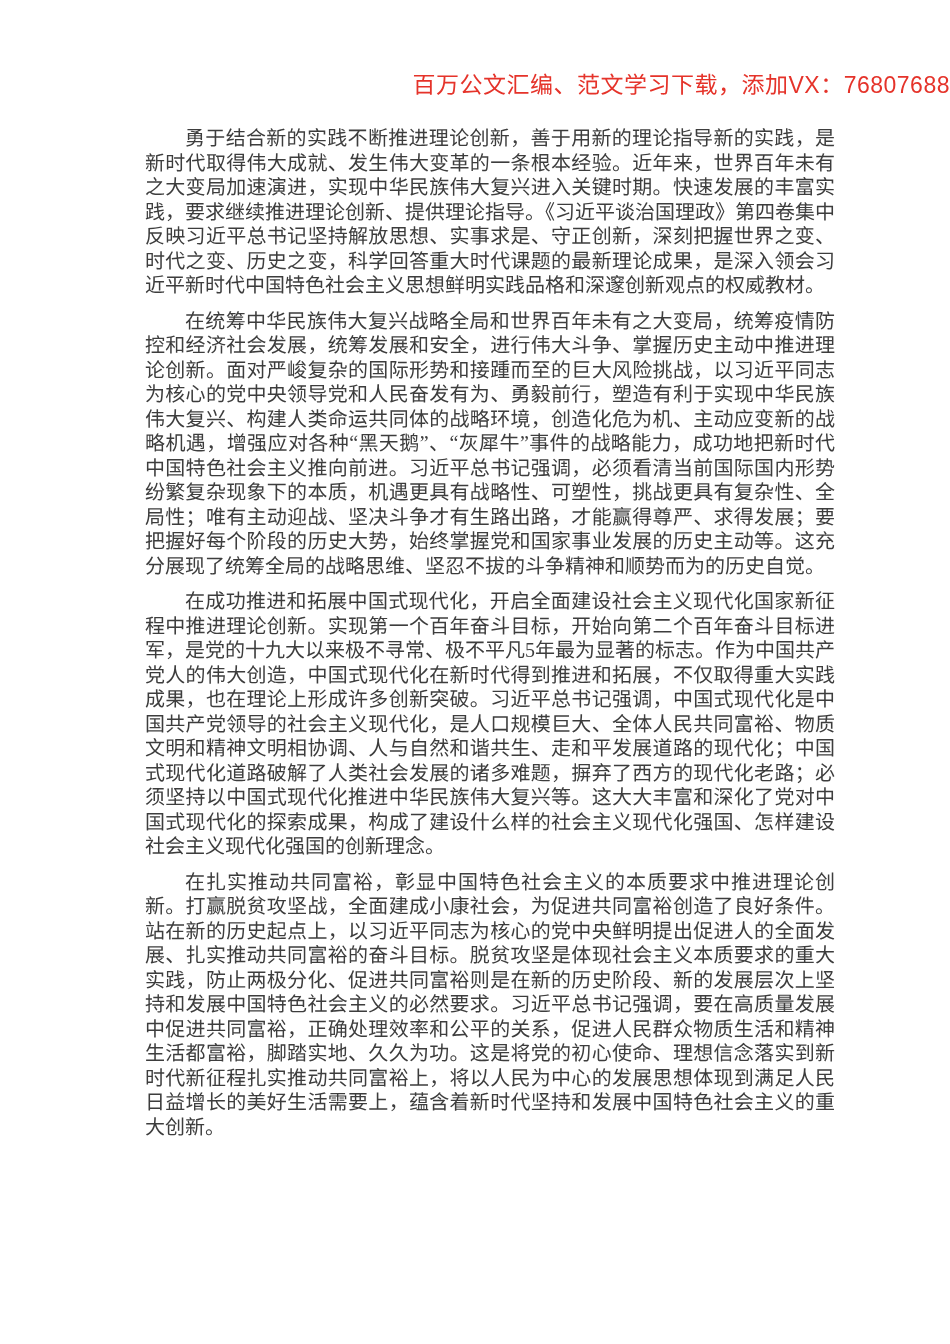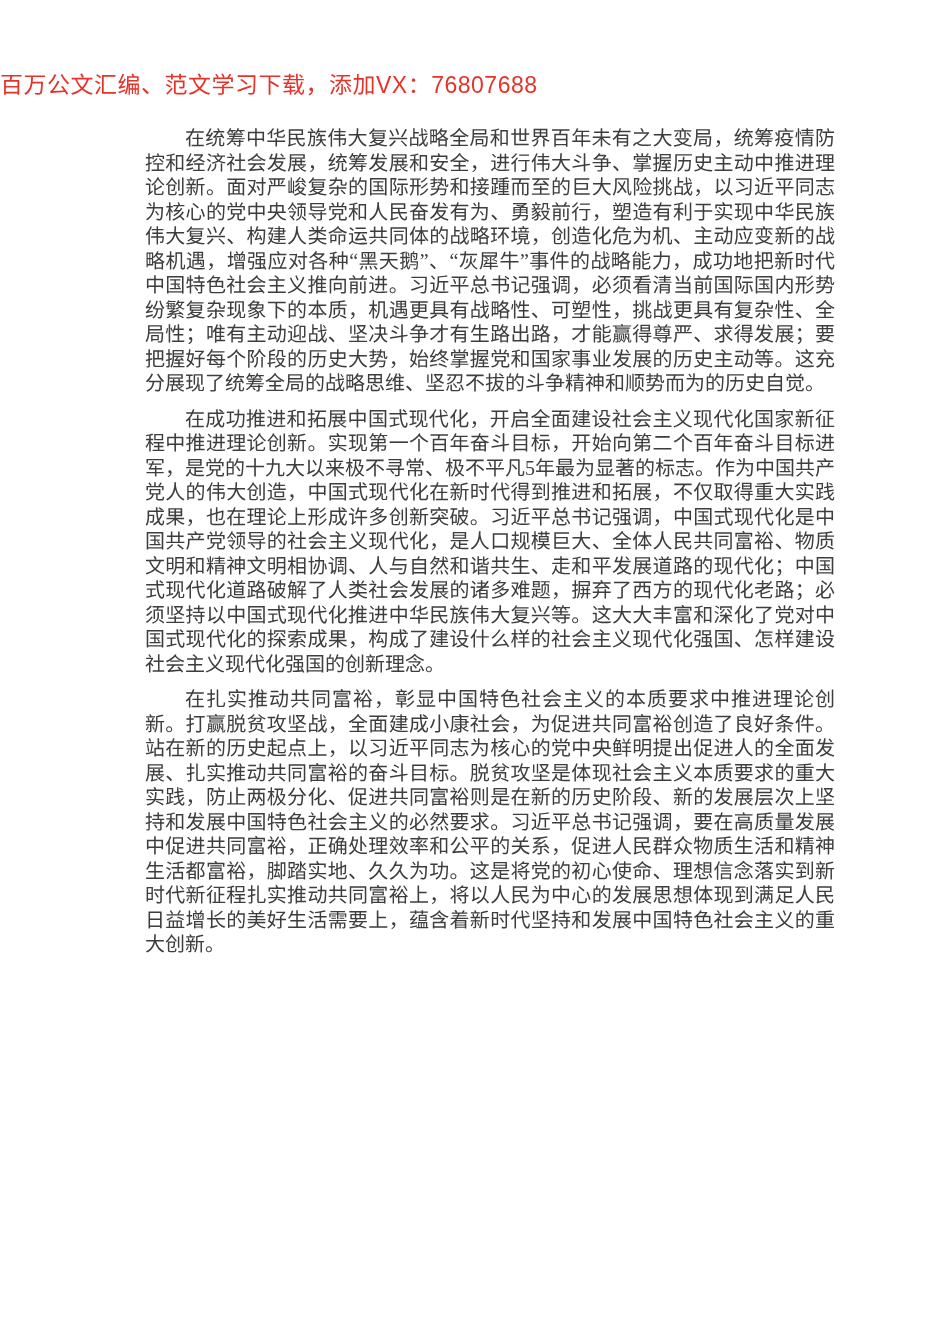--- a/index.html
+++ b/index.html
@@ -13,21 +13,21 @@
     height: 1344px;
     background: #ffffff;
     overflow: hidden;
     font-family: "Liberation Serif", "DejaVu Serif", serif;
   }
   .promo-header {
     position: absolute;
     top: 66px;
     left: 0;
     width: 100%;
-    text-align: left;
+    text-align: right;
     font-family: "Liberation Sans", "DejaVu Sans", sans-serif;
     font-size: 23px;
     font-weight: 500;
     color: #e5332a;
     letter-spacing: 0.5px;
     white-space: nowrap;
   }
   .content {
     position: absolute;
     top: 126px;
@@ -48,17 +48,18 @@
     margin-bottom: 12px;
   }
 </style>
 </head>
 <body>
 
 <div class="page">
   <div class="promo-header">百万公文汇编、范文学习下载，添加VX：76807688</div>
 
   <div class="content">
+    <p>勇于结合新的实践不断推进理论创新，善于用新的理论指导新的实践，是新时代取得伟大成就、发生伟大变革的一条根本经验。近年来，世界百年未有之大变局加速演进，实现中华民族伟大复兴进入关键时期。快速发展的丰富实践，要求继续推进理论创新、提供理论指导。《习近平谈治国理政》第四卷集中反映习近平总书记坚持解放思想、实事求是、守正创新，深刻把握世界之变、时代之变、历史之变，科学回答重大时代课题的最新理论成果，是深入领会习近平新时代中国特色社会主义思想鲜明实践品格和深邃创新观点的权威教材。</p>
     <p>在统筹中华民族伟大复兴战略全局和世界百年未有之大变局，统筹疫情防控和经济社会发展，统筹发展和安全，进行伟大斗争、掌握历史主动中推进理论创新。面对严峻复杂的国际形势和接踵而至的巨大风险挑战，以习近平同志为核心的党中央领导党和人民奋发有为、勇毅前行，塑造有利于实现中华民族伟大复兴、构建人类命运共同体的战略环境，创造化危为机、主动应变新的战略机遇，增强应对各种“黑天鹅”、“灰犀牛”事件的战略能力，成功地把新时代中国特色社会主义推向前进。习近平总书记强调，必须看清当前国际国内形势纷繁复杂现象下的本质，机遇更具有战略性、可塑性，挑战更具有复杂性、全局性；唯有主动迎战、坚决斗争才有生路出路，才能赢得尊严、求得发展；要把握好每个阶段的历史大势，始终掌握党和国家事业发展的历史主动等。这充分展现了统筹全局的战略思维、坚忍不拔的斗争精神和顺势而为的历史自觉。</p>
     <p>在成功推进和拓展中国式现代化，开启全面建设社会主义现代化国家新征程中推进理论创新。实现第一个百年奋斗目标，开始向第二个百年奋斗目标进军，是党的十九大以来极不寻常、极不平凡5年最为显著的标志。作为中国共产党人的伟大创造，中国式现代化在新时代得到推进和拓展，不仅取得重大实践成果，也在理论上形成许多创新突破。习近平总书记强调，中国式现代化是中国共产党领导的社会主义现代化，是人口规模巨大、全体人民共同富裕、物质文明和精神文明相协调、人与自然和谐共生、走和平发展道路的现代化；中国式现代化道路破解了人类社会发展的诸多难题，摒弃了西方的现代化老路；必须坚持以中国式现代化推进中华民族伟大复兴等。这大大丰富和深化了党对中国式现代化的探索成果，构成了建设什么样的社会主义现代化强国、怎样建设社会主义现代化强国的创新理念。</p>
     <p>在扎实推动共同富裕，彰显中国特色社会主义的本质要求中推进理论创新。打赢脱贫攻坚战，全面建成小康社会，为促进共同富裕创造了良好条件。站在新的历史起点上，以习近平同志为核心的党中央鲜明提出促进人的全面发展、扎实推动共同富裕的奋斗目标。脱贫攻坚是体现社会主义本质要求的重大实践，防止两极分化、促进共同富裕则是在新的历史阶段、新的发展层次上坚持和发展中国特色社会主义的必然要求。习近平总书记强调，要在高质量发展中促进共同富裕，正确处理效率和公平的关系，促进人民群众物质生活和精神生活都富裕，脚踏实地、久久为功。这是将党的初心使命、理想信念落实到新时代新征程扎实推动共同富裕上，将以人民为中心的发展思想体现到满足人民日益增长的美好生活需要上，蕴含着新时代坚持和发展中国特色社会主义的重大创新。</p>
   </div>
 </div>
 
 </body></html>

